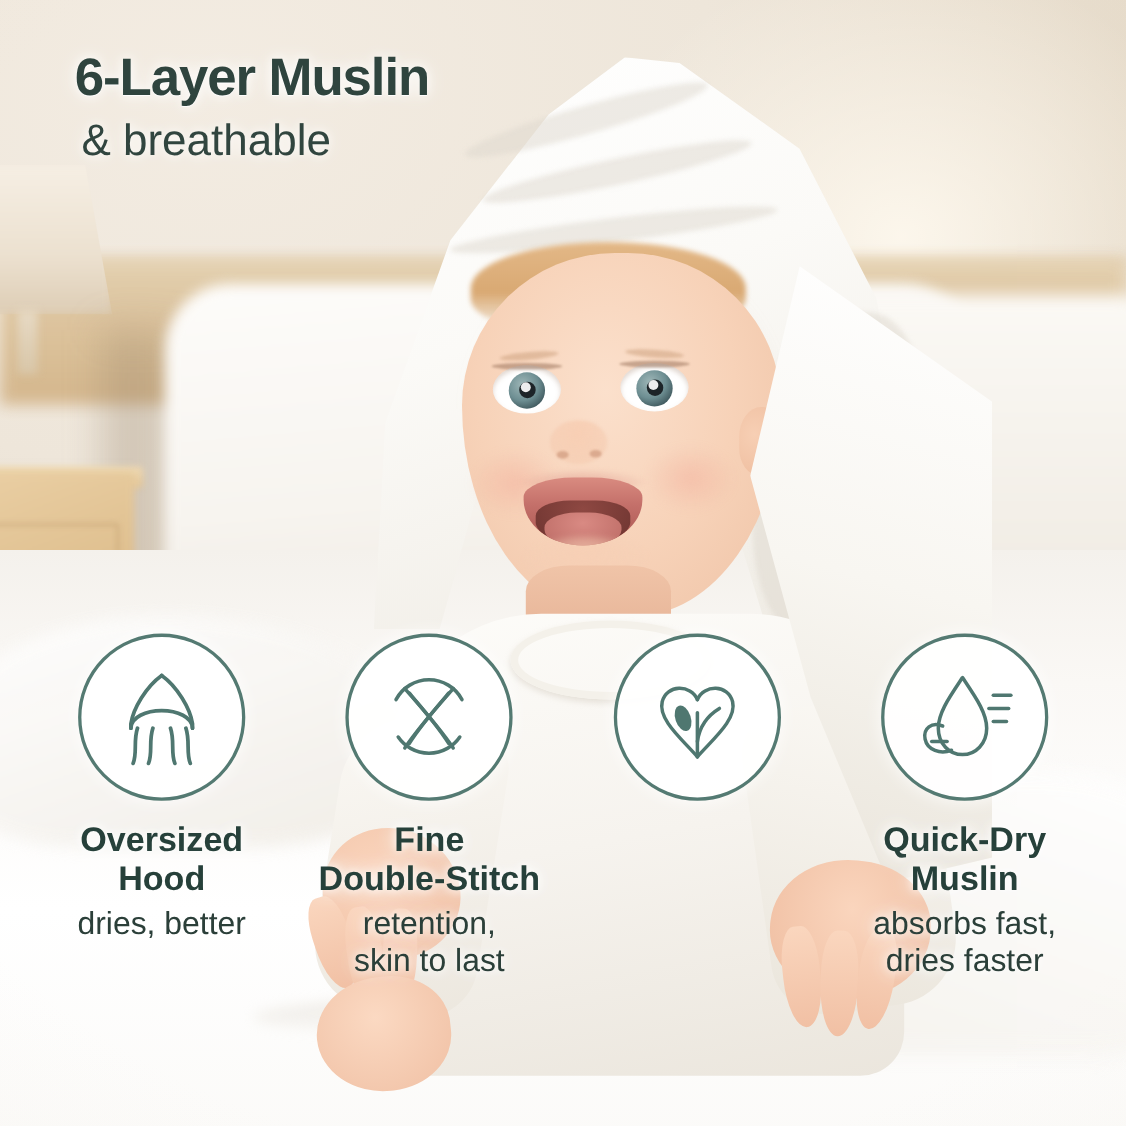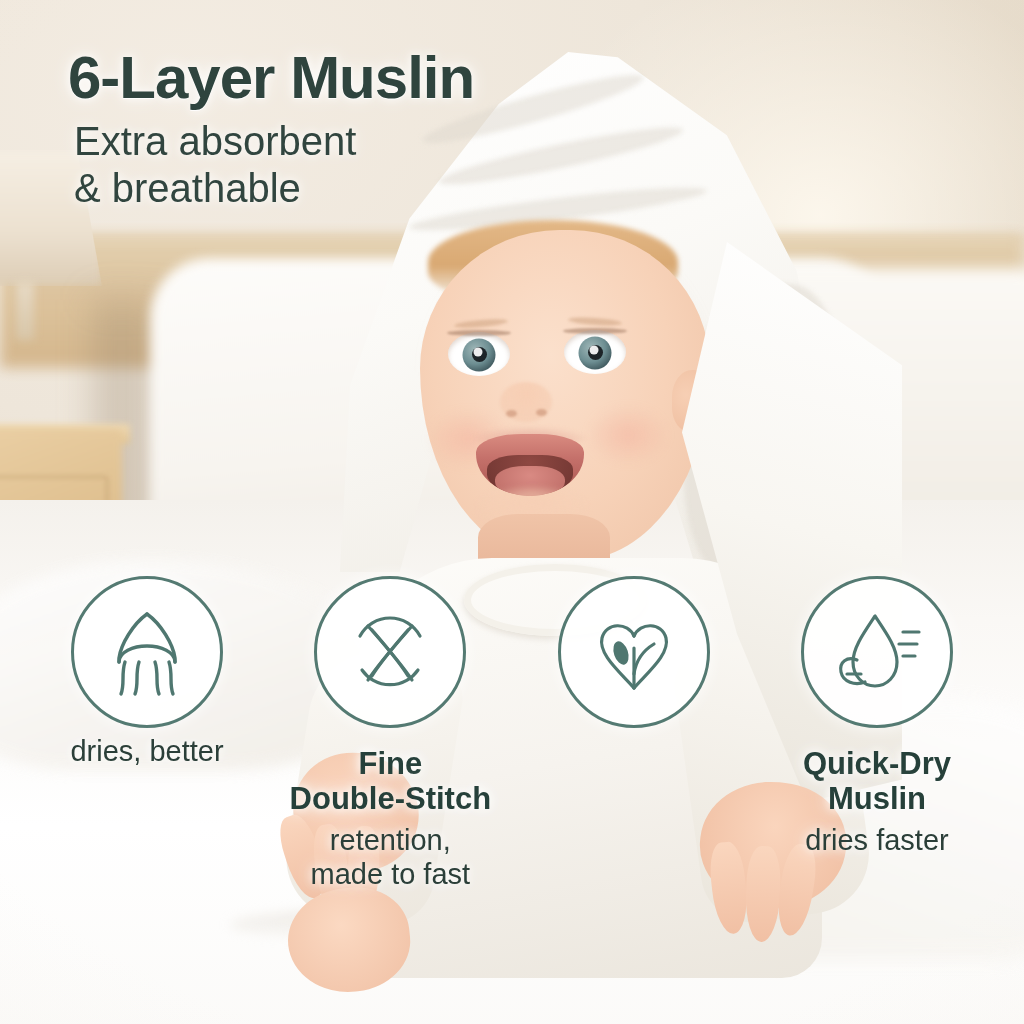--- a/index.html
+++ b/index.html
@@ -335,21 +335,21 @@
     background: radial-gradient(130% 110% at 50% 46%, rgba(255,255,255,0) 52%, rgba(235,226,212,.28) 100%);
     pointer-events: none;
   }
 
   
   .headline-block {
     position: absolute; left: 68px; top: 46px; width: 560px;
   }
   .headline {
     margin: 0;
-    font-size: 60px;
+    font-size: 48px;
     font-weight: 700;
     line-height: 1.06;
     letter-spacing: -1px;
     color: #2f443e;
     text-shadow:
       0 0 10px rgba(255,255,255,.95),
       0 0 20px rgba(255,255,255,.8),
       0 1px 0 rgba(255,255,255,.9);
   }
   .subhead {
@@ -505,39 +505,42 @@
 
       <div class="foot"></div>
     </div>
 
     <div class="photo-soften"></div>
   </div>
 
   <div class="headline-block">
     <h1 class="headline">6-Layer Muslin</h1>
     <div class="subhead">
-      <div>Extra absorbent</div>
       <div>&amp; breathable</div>
     </div>
   </div>
 
   <div class="features">
 
     <div class="feature">
       <div class="icon-circle">
         <svg width="104" height="104" viewBox="0 0 104 104" fill="none" stroke="#4f7770" stroke-width="3.4" stroke-linecap="round" stroke-linejoin="round">
           <path d="M52 14 C38 24, 26 44, 24 58 L24 62"></path>
           <path d="M52 14 C66 24, 78 44, 80 58 L80 62"></path>
           <path d="M24 62 C24 52, 38 46, 52 46 C66 46, 80 52, 80 62"></path>
           <path d="M30 62 C26 74, 30 84, 26 94"></path>
           <path d="M44 62 C40 74, 44 84, 40 94"></path>
           <path d="M60 62 C64 74, 60 84, 64 94"></path>
           <path d="M74 62 C78 74, 74 84, 78 94"></path>
         </svg>
       </div>
+      <div class="feature-title">
+        <div>Oversized</div>
+        <div>Hood</div>
+      </div>
       <div class="feature-desc">
         <div>dries, better</div>
       </div>
     </div>
 
     <div class="feature">
       <div class="icon-circle">
         <svg width="104" height="104" viewBox="0 0 104 104" fill="none" stroke="#4f7770" stroke-width="3.2" stroke-linecap="round" stroke-linejoin="round">
           <path d="M22 36 A34 34 0 0 1 82 36"></path>
           <path d="M24 70 A34 34 0 0 0 80 70"></path>
@@ -546,21 +549,21 @@
           <path d="M34 30 C46 44, 60 60, 70 76"></path>
           <path d="M70 30 C58 44, 44 60, 34 76"></path>
         </svg>
       </div>
       <div class="feature-title">
         <div>Fine</div>
         <div>Double-Stitch</div>
       </div>
       <div class="feature-desc">
         <div>retention,</div>
-        <div>made to fast</div>
+        <div>skin to last</div>
       </div>
     </div>
 
     <div class="feature">
       <div class="icon-circle">
         <svg width="104" height="104" viewBox="0 0 104 104" fill="none" stroke="#4f7770" stroke-width="3.2" stroke-linecap="round" stroke-linejoin="round">
           <path d="M52 36 C46 22, 24 22, 20 38 C16 54, 38 72, 52 88"></path>
           <path d="M52 36 C58 22, 80 22, 84 38 C88 54, 66 72, 52 88"></path>
           <path d="M52 88 L52 48"></path>
           <path d="M52 74 C54 60, 62 50, 72 44"></path>
@@ -578,18 +581,19 @@
           <path d="M78 32 L94 32"></path>
           <path d="M74 44 L92 44"></path>
           <path d="M78 56 L90 56"></path>
         </svg>
       </div>
       <div class="feature-title">
         <div>Quick-Dry</div>
         <div>Muslin</div>
       </div>
       <div class="feature-desc">
+        <div>absorbs fast,</div>
         <div>dries faster</div>
       </div>
     </div>
 
   </div>
 </div>
 
 </body></html>

